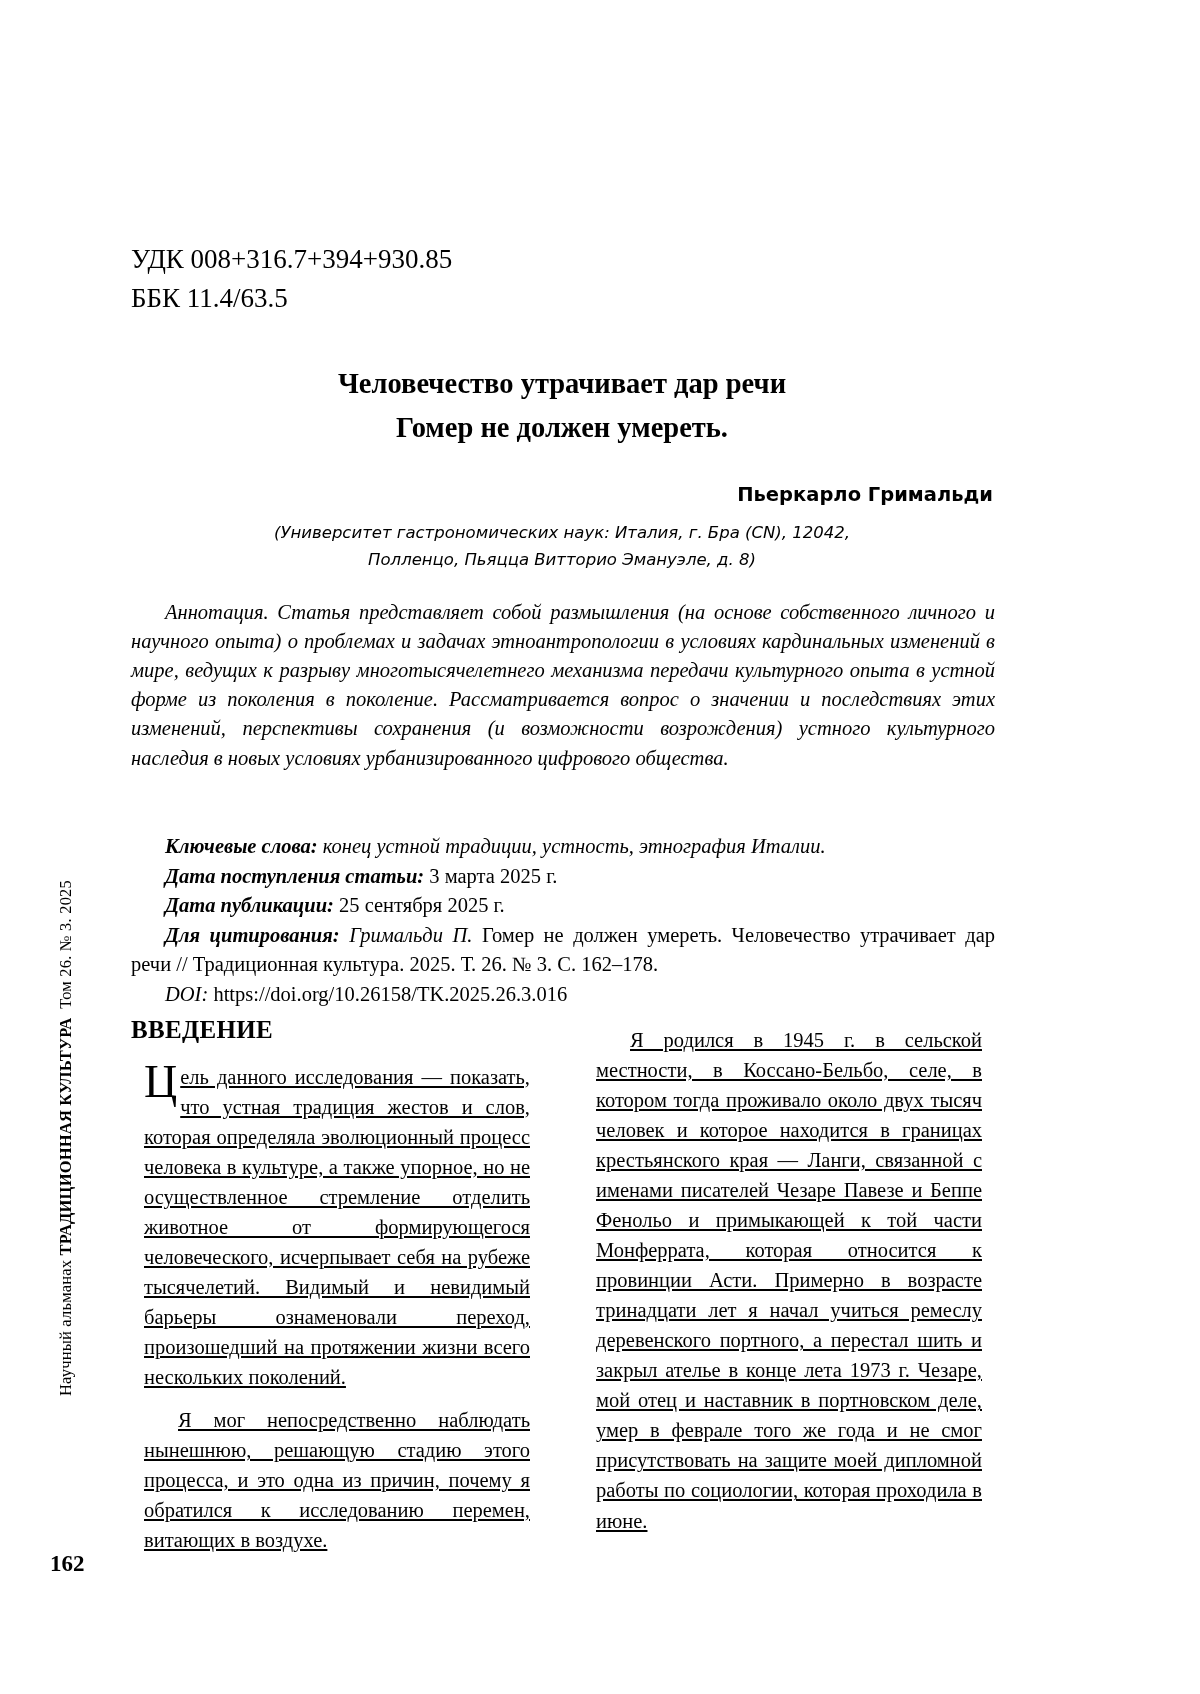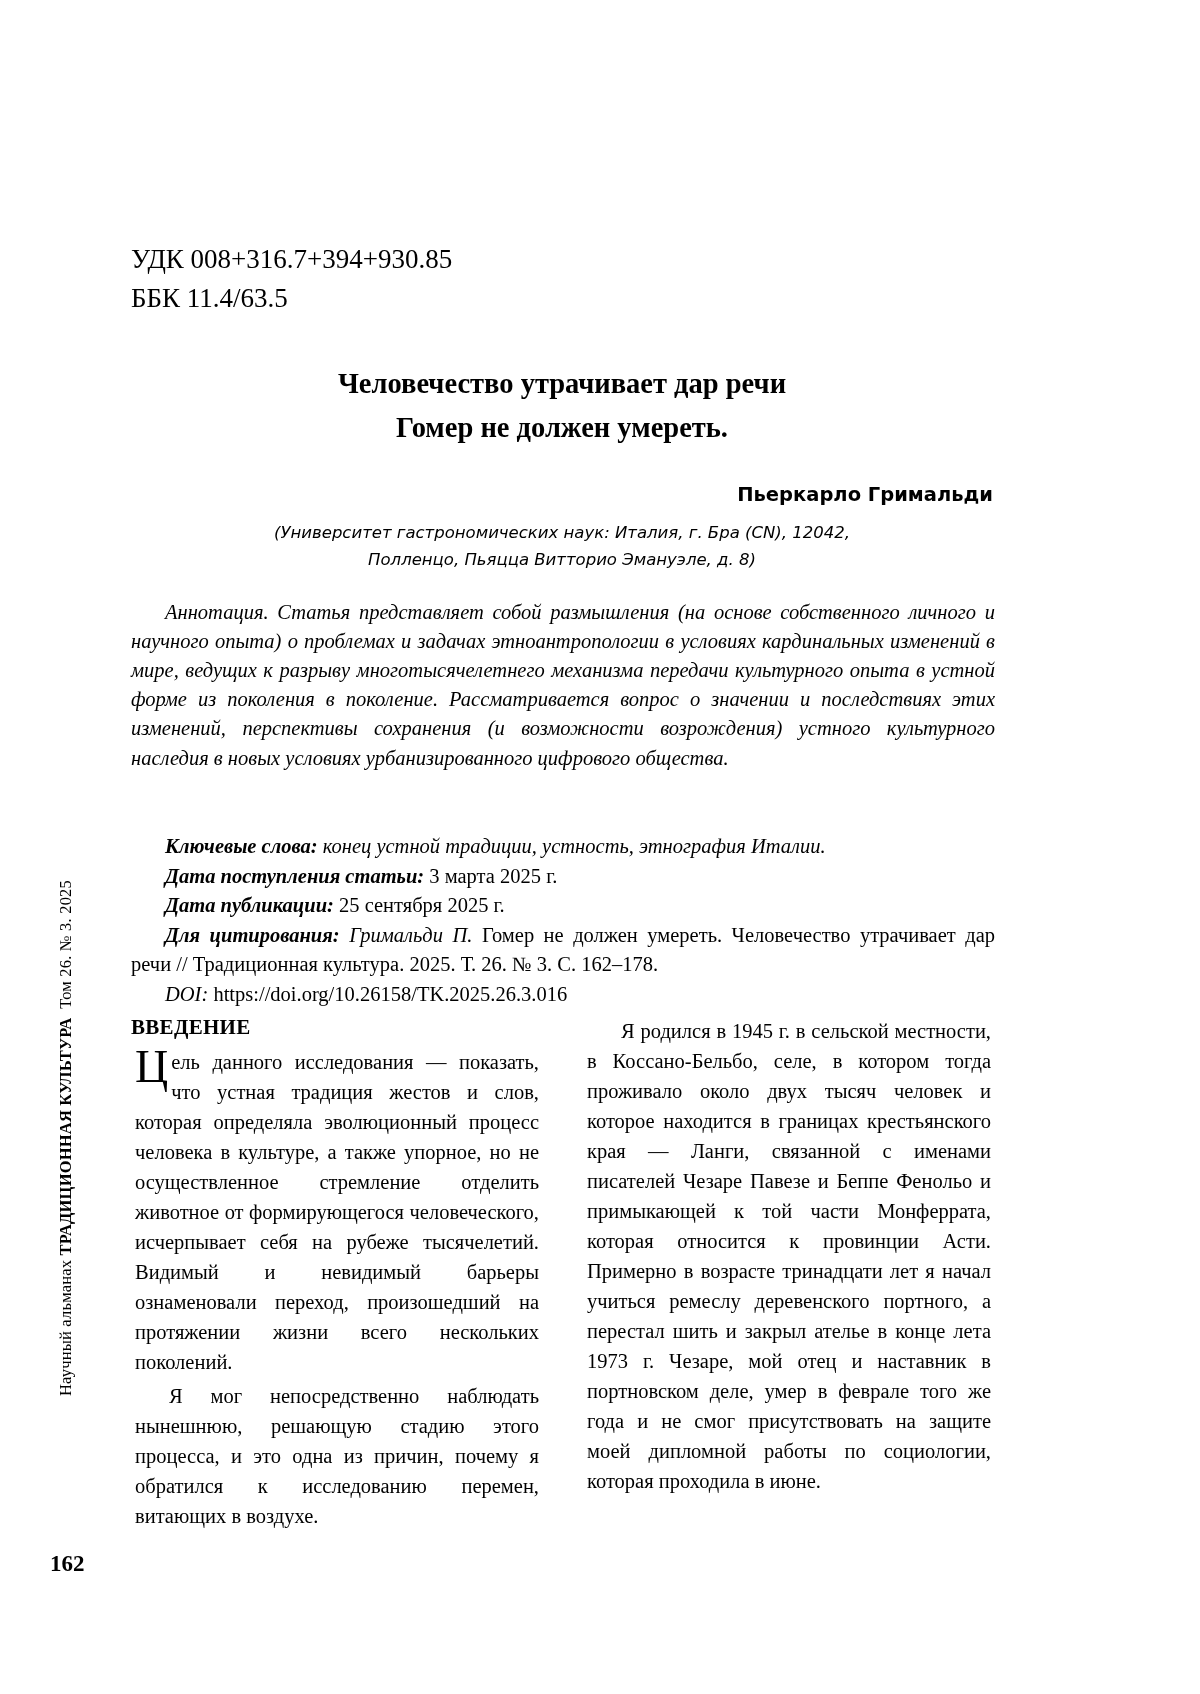--- a/index.html
+++ b/index.html
@@ -138,27 +138,28 @@
     width: 412px;
     font-size: 20.5px;
     line-height: 1.465;
     text-align: justify;
   }
   .col.left { left: 0; }
   .col.right { left: 452px; }
 
   .sec-head {
     font-weight: bold;
-    font-size: 21px;
+    font-size: 25px;
     letter-spacing: 0.3px;
     margin: 0 0 4px 0;
   }
   .col p {
-    margin: 4px;
+    margin: 13px;
     text-indent: 34px;
+    text-decoration: underline;
   }
   .col p.first {
     text-indent: 0;
   }
   .dropcap {
     float: left;
     font-size: 46px;
     line-height: 36px;
     font-weight: normal;
     padding: 2px 3px 0 0;

